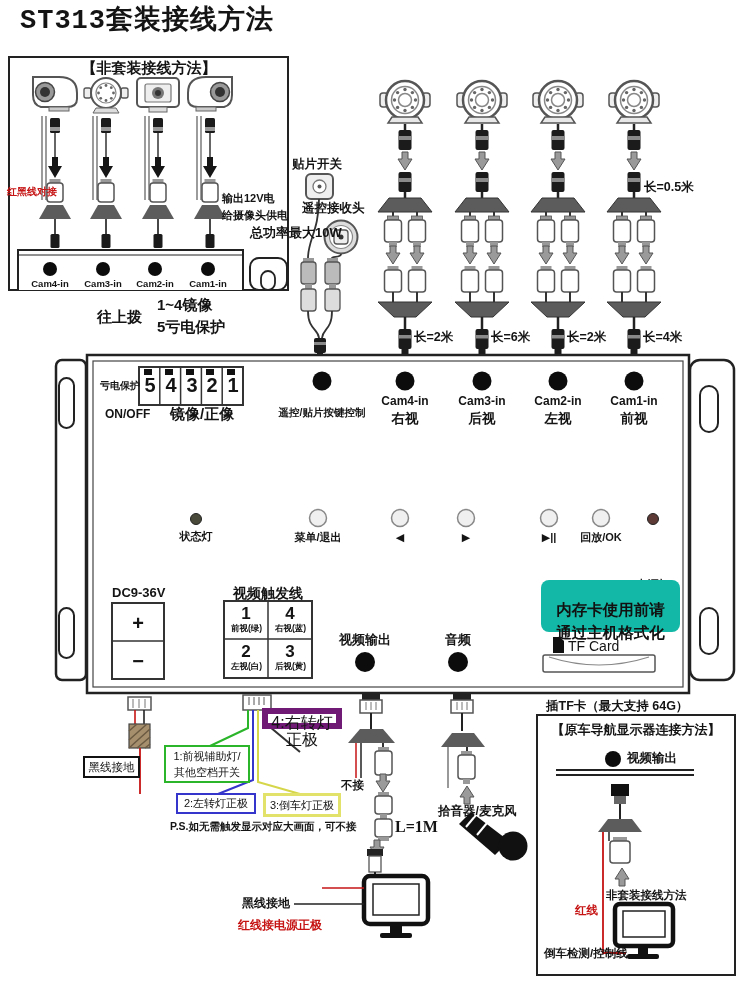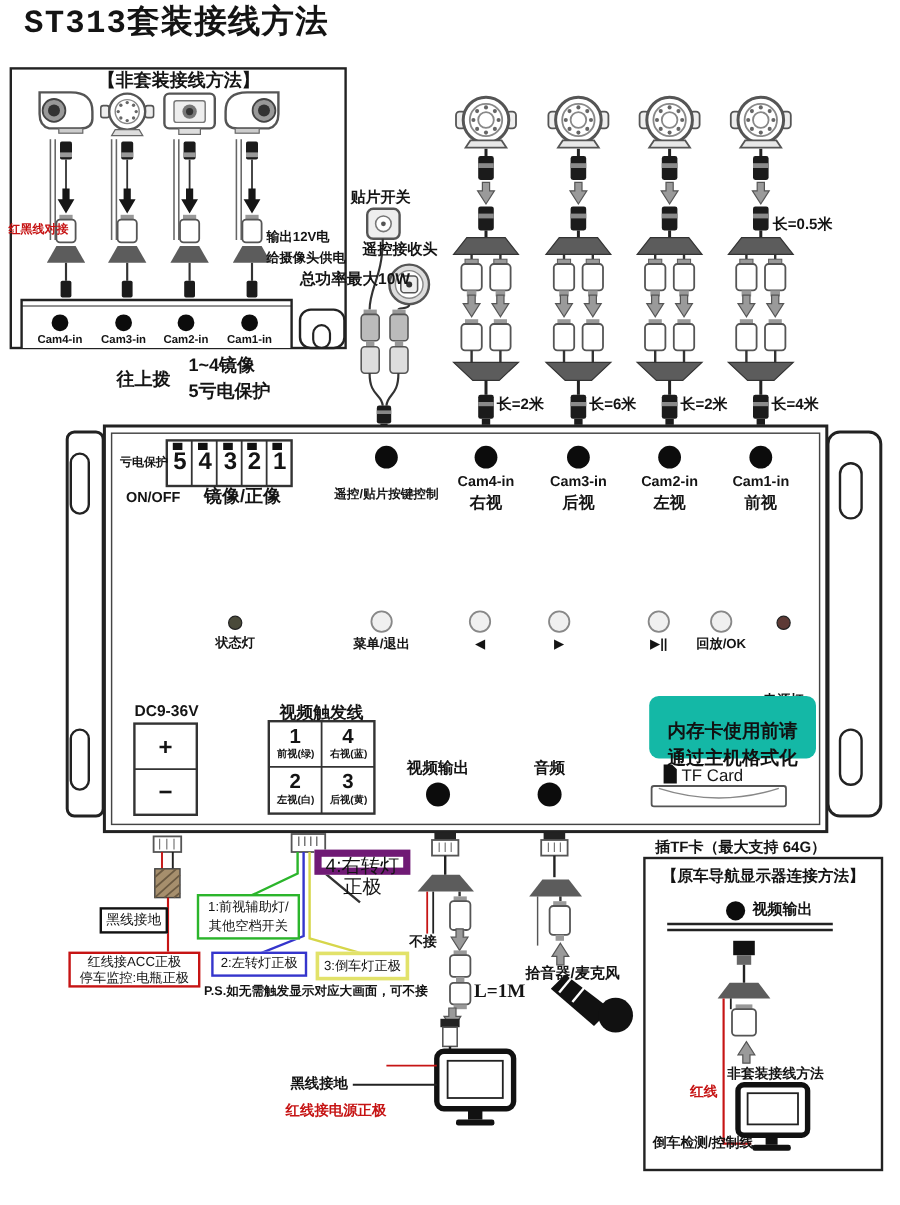--- a/index.html
+++ b/index.html
@@ -403,24 +403,20 @@
 <div class="lbl c" style="left:325px;top:633px;width:80px;font-size:13px;">视频输出</div>
 <div class="lbl c" style="left:428px;top:633px;width:60px;font-size:13px;">音频</div>
 
 <div class="graybox" style="left:541px;top:580px;width:139px;height:52px;">
   <div>内存卡使用前请</div>
   <div>通过主机格式化</div>
 </div>
 <div class="lbl" style="left:568px;top:638px;font-size:14px;font-weight:400;">TF Card</div>
 
 <div class="box" style="left:83px;top:756px;width:57px;height:22px;border:2px solid #111;font-size:11.5px;line-height:18px;">黑线接地</div>
-<div class="box" style="left:57px;top:793px;width:110px;height:30px;border:2.5px solid #c61414;font-size:11px;line-height:12.5px;padding-top:1px;">
-  <div>红线接ACC正极</div>
-  <div>停车监控:电瓶正极</div>
-</div>
 <div class="box" style="left:164px;top:745px;width:86px;height:38px;border:2.5px solid #2bb52b;font-size:11px;line-height:16px;padding-top:1px;">
   <div>1:前视辅助灯/</div>
   <div>其他空档开关</div>
 </div>
 <div class="box" style="left:262px;top:708px;width:80px;height:21px;border:6px solid #701a75;font-size:16px;line-height:17px;">4:右转灯正极</div>
 <div class="box" style="left:176px;top:793px;width:80px;height:21px;border:2.5px solid #3535cc;font-size:11px;line-height:16px;">2:左转灯正极</div>
 <div class="box" style="left:263px;top:793px;width:78px;height:24px;border:3px solid #e2e26a;font-size:11px;line-height:18px;">3:倒车灯正极</div>
 <div class="lbl" style="left:170px;top:820px;font-size:10.5px;">P.S.如无需触发显示对应大画面，可不接</div>
 
 <div class="lbl" style="left:341px;top:779px;font-size:11.5px;">不接</div>

